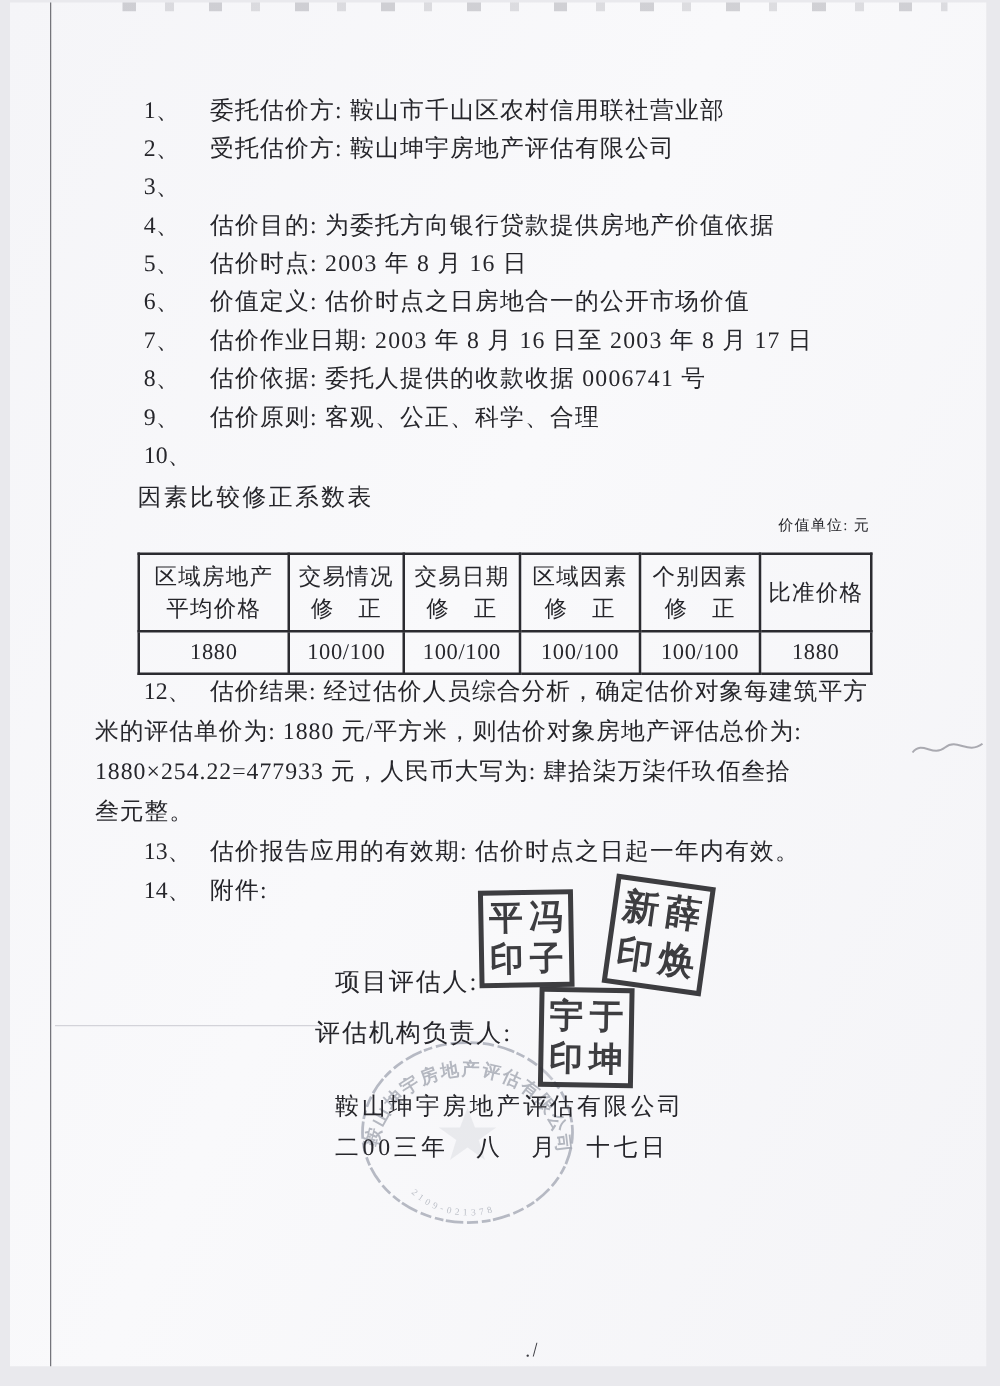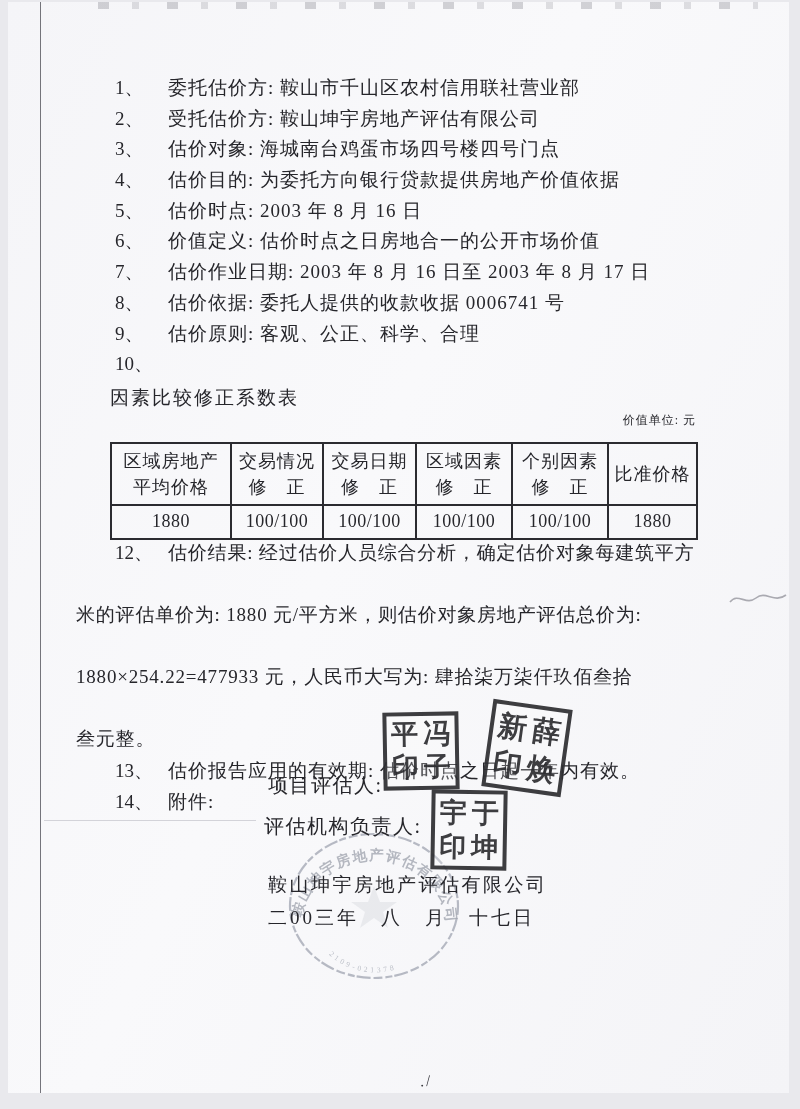--- a/index.html
+++ b/index.html
@@ -34,21 +34,21 @@
   table.coef th, table.coef td { border:2px solid #2b2b30; padding:0; font-weight:500; }
   table.coef th { height:62px; font-size:18px; letter-spacing:1px; vertical-align:middle; }
   table.coef th div { line-height:26px; }
   table.coef td { height:34px; text-align:center; font-size:18px; letter-spacing:.5px; }
   .c1{width:120px}.c2{width:92px}.c3{width:93px}.c4{width:96px}.c5{width:96px}.c6{width:89px}
 
   .blk12 { margin-top:0; }
   .blk12 .l { height:32px; font-size:19px; letter-spacing:.8px; font-weight:500; }
   .blk12 .l1 { display:flex; }
   .blk12 .l1 .num { display:inline-block; margin-left:107px; width:53px; flex:0 0 53px; letter-spacing:0; }
-  .blk12 .cont { padding-left:68px;margin-top:30px; }
+  .blk12 .cont { padding-left:68px; }
 
   .sig-label { position:absolute; font-size:20px; letter-spacing:1.5px; font-weight:500; z-index:2; }
   .company-line { position:absolute; left:260px; top:870px; font-size:19px; letter-spacing:2.5px; font-weight:500; z-index:2; }
   .date-line { position:absolute; left:260px; top:903px; font-size:19px; letter-spacing:3px; font-weight:500; z-index:2; }
 
   .seal {
     position:absolute; z-index:3;
     border:4px solid #2f2f33; background:rgba(250,250,252,.25);
     display:grid; grid-template-columns:1fr 1fr; grid-template-rows:1fr 1fr;
     padding:2px; opacity:.93;
@@ -77,21 +77,20 @@
       <div class="item">
           <span class="num">1、</span>
           <span>委托估价方: 鞍山市千山区农村信用联社营业部</span>
         </div>
       <div class="item">
           <span class="num">2、</span>
           <span>受托估价方: 鞍山坤宇房地产评估有限公司</span>
         </div>
       <div class="item">
           <span class="num">3、</span>
-          <span>估价对象: 海城南台鸡蛋市场四号楼四号门点</span>
         </div>
       <div class="item">
           <span class="num">4、</span>
           <span>估价目的: 为委托方向银行贷款提供房地产价值依据</span>
         </div>
       <div class="item">
           <span class="num">5、</span>
           <span>估价时点: 2003 年 8 月 16 日</span>
         </div>
       <div class="item">
@@ -179,21 +178,21 @@
     <div class="item">
         <span class="num">13、</span>
         <span>估价报告应用的有效期: 估价时点之日起一年内有效。</span>
       </div>
     <div class="item">
         <span class="num">14、</span>
         <span>附件:</span>
       </div>
 
     <div class="sig-label" style="left:260px; top:770px;">项目评估人:</div>
-    <div class="sig-label" style="left:256px; top:811px;">评估机构负责人:</div>
+    <div class="sig-label" style="left:244px; top:811px;">评估机构负责人:</div>
 
     <div class="seal seal1">
       <span>平</span>
       <span>冯</span>
       <span>印</span>
       <span>子</span>
     </div>
     <div class="seal seal2">
       <span>新</span>
       <span>薛</span>

